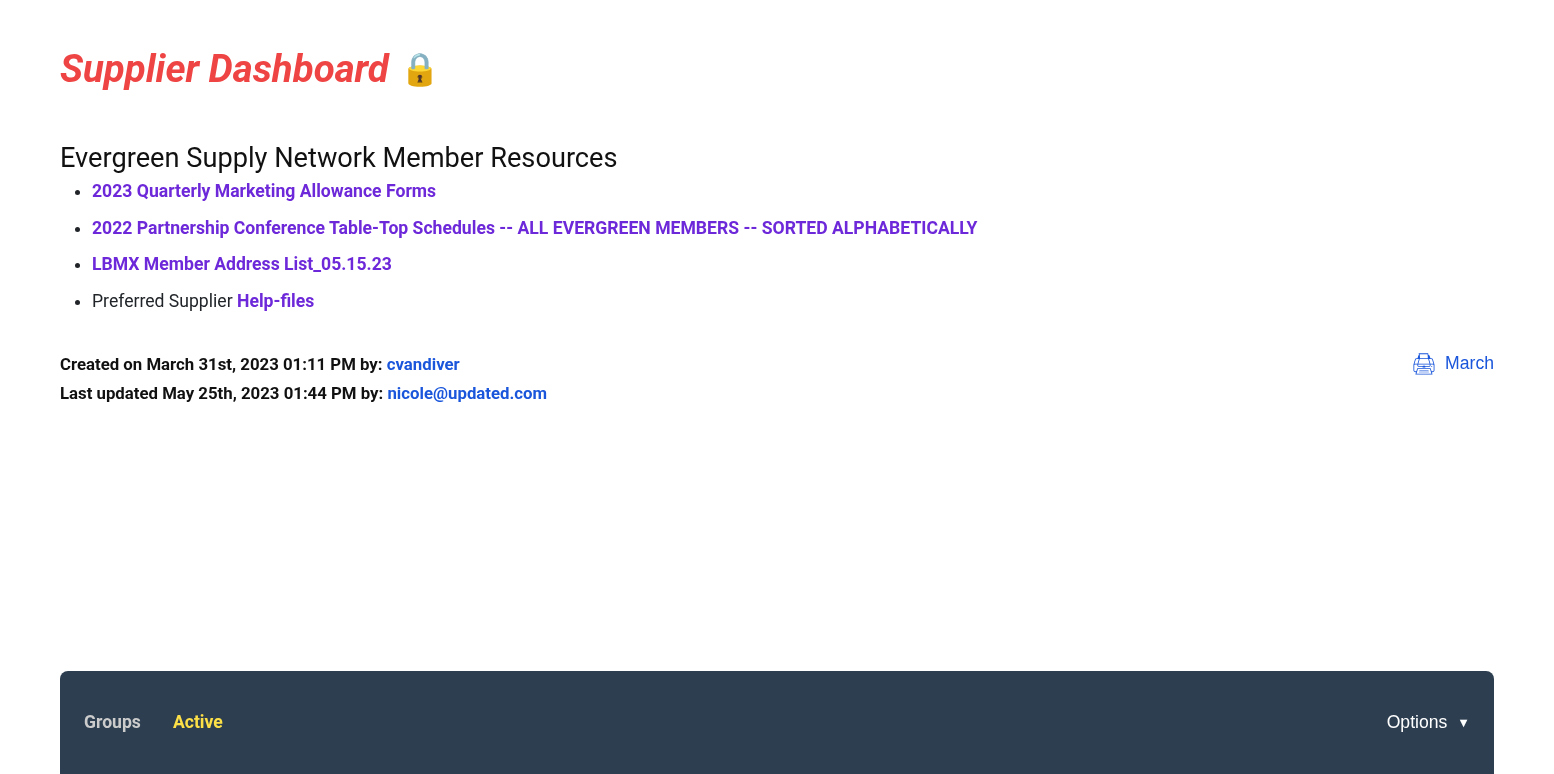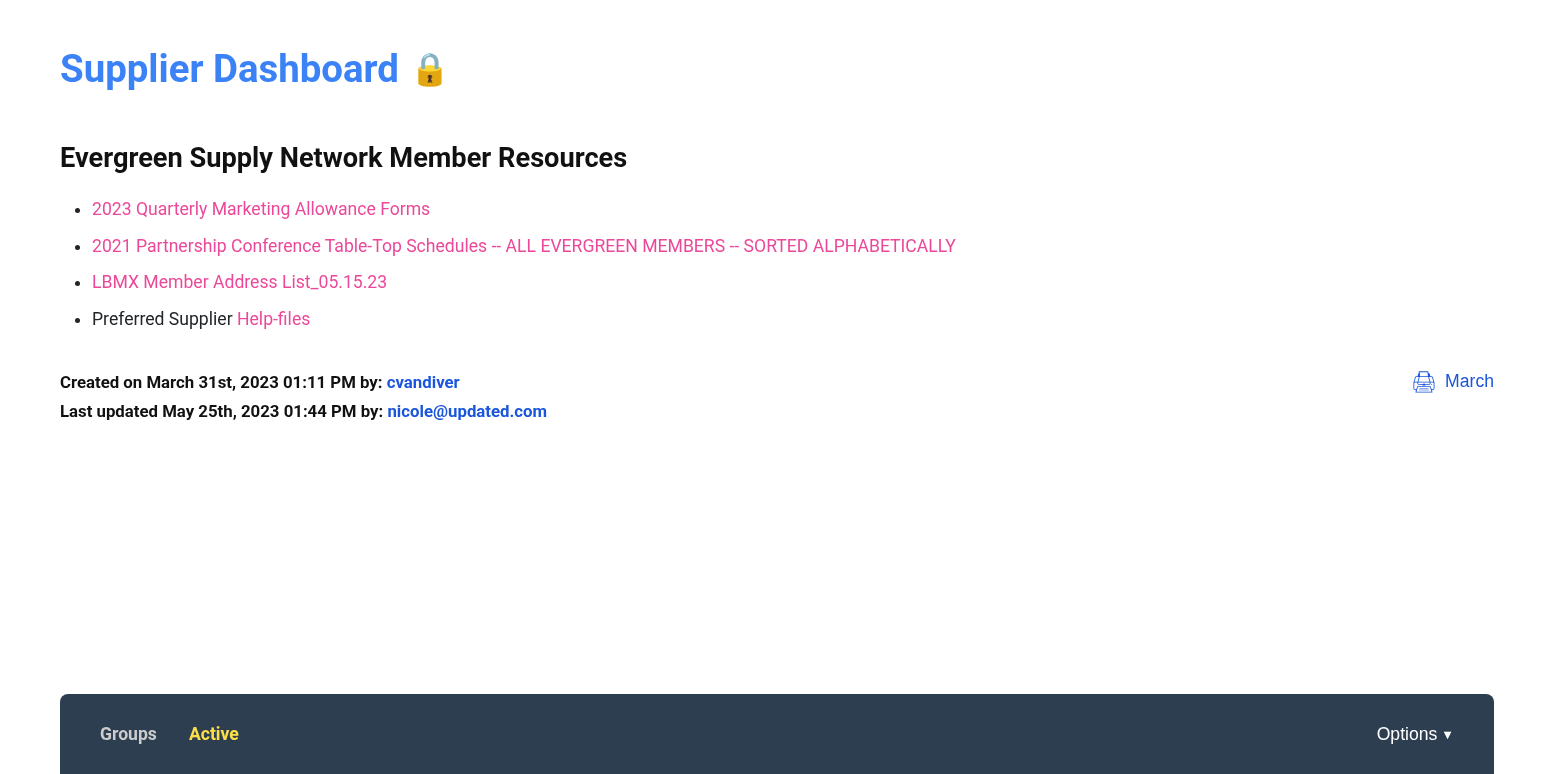--- a/index.html
+++ b/index.html
@@ -28,49 +28,50 @@
     .page-title-row {
       display: flex;
       align-items: center;
       gap: 12px;
       margin-bottom: 40px;
     }
 
     .page-title {
       font-size: 2.4rem;
       font-weight: 700;
-      color: #3b82f6;
+      color: #ef4444;
+      font-style: italic;
     }
 
     .lock-icon {
       font-size: 2rem;
       color: #c0392b;
     }
 
     .section-title {
       font-size: 1.7rem;
-      font-weight: 700;
+      font-weight: 400;
       color: #111;
-      margin-bottom: 18px;
     }
 
     .resource-list {
       list-style: disc;
       padding-left: 32px;
       margin-bottom: 28px;
     }
 
     .resource-list li {
       margin-bottom: 10px;
       font-size: 1.1rem;
     }
 
     .resource-list li a {
-      color: #ec4899;
+      color: #6d28d9;
       text-decoration: none;
+      font-weight: bold;
     }
 
     .resource-list li .static-text {
       color: #212529;
     }
 
     .meta-section {
       margin-bottom: 22px;
       position: relative;
     }
@@ -106,22 +107,22 @@
     .print-icon {
       font-size: 1.3rem;
     }
 
     .bottom-bar {
       margin-top: auto;
       background-color: #2c3e50;
       border-radius: 8px 8px 0 0;
       display: flex;
       align-items: center;
-      padding: 0 40px;
-      height: 80px;
+      padding: 0 24px;
+      height: 103px;
       justify-content: space-between;
     }
 
     .bottom-bar-left {
       display: flex;
       align-items: center;
       gap: 32px;
     }
 
     .bar-groups-label {
@@ -132,21 +133,21 @@
 
     .bar-active-label {
       color: #fde047;
       font-weight: 700;
       font-size: 1.1rem;
     }
 
     .options-dropdown {
       display: flex;
       align-items: center;
-      gap: 4px;
+      gap: 10px;
       color: #ffffff;
       font-size: 1.1rem;
       font-weight: 400;
       background: none;
       border: none;
       cursor: pointer;
     }
 
     .chevron-down {
       font-size: 0.8rem;
@@ -162,21 +163,21 @@
     <span class="lock-icon">🔒</span>
   </div>
 
   <h2 class="section-title">Evergreen Supply Network Member Resources</h2>
 
   <ul class="resource-list">
     <li>
       <a href="#">2023 Quarterly Marketing Allowance Forms</a>
     </li>
     <li>
-      <a href="#">2021 Partnership Conference Table-Top Schedules -- ALL EVERGREEN MEMBERS -- SORTED ALPHABETICALLY</a>
+      <a href="#">2022 Partnership Conference Table-Top Schedules -- ALL EVERGREEN MEMBERS -- SORTED ALPHABETICALLY</a>
     </li>
     <li>
       <a href="#">LBMX Member Address List_05.15.23</a>
     </li>
     <li>
       <span class="static-text">Preferred Supplier </span><a href="#">Help-files</a>
     </li>
   </ul>
 
   <div class="meta-section">

